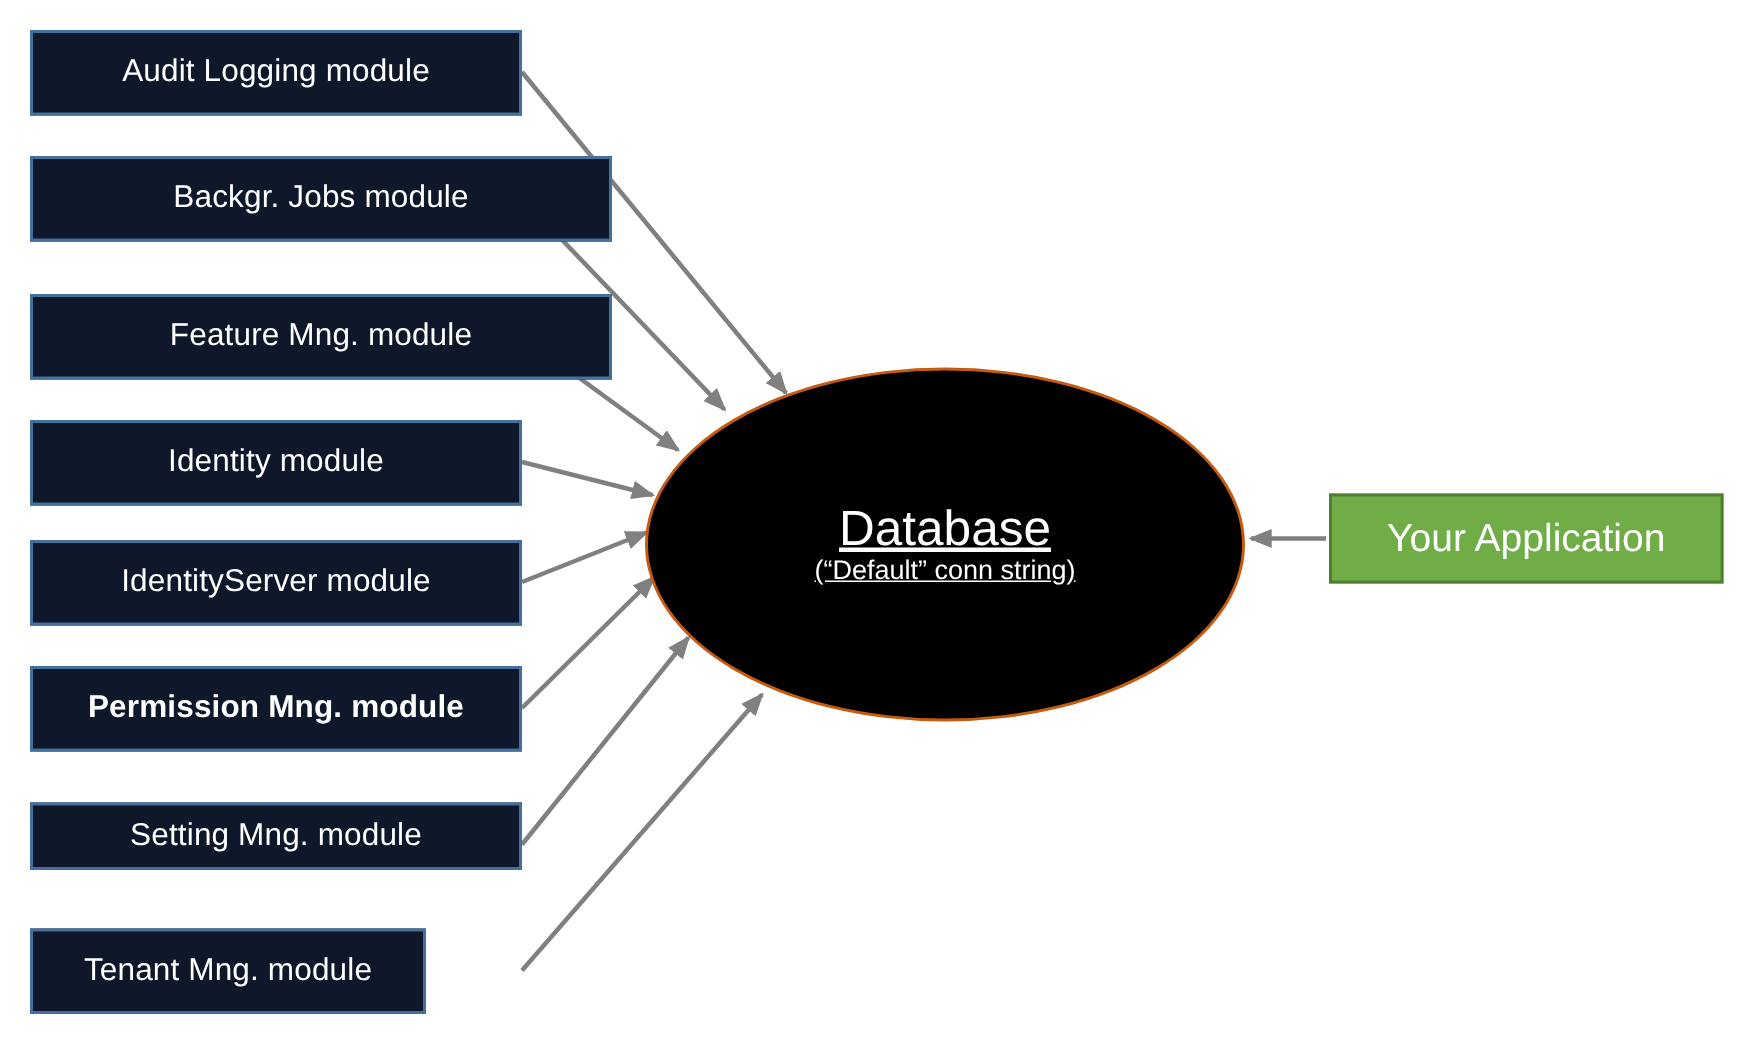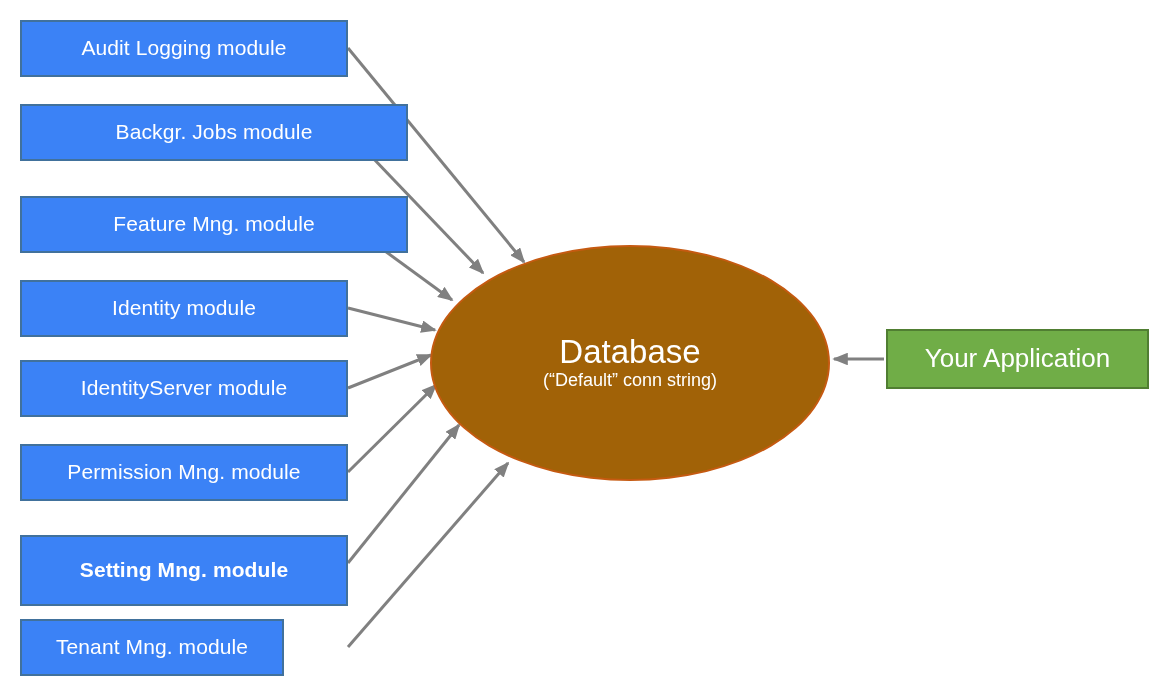--- a/index.html
+++ b/index.html
@@ -31,36 +31,37 @@
     position: absolute;
     box-sizing: border-box;
     display: flex;
     align-items: center;
     justify-content: center;
     text-align: center;
     color: #ffffff;
     line-height: 1.15;
   }
   .module-box {
-    background: #3b82f6;
+    background: #0f172a;
     border: 2px solid #41719C;
     font-size: 21px;
     letter-spacing: 0.1px;
   }
   .app-box {
     background: #70AD47;
     border: 2px solid #507E32;
     font-size: 26px;
   }
   .db-ellipse {
-    background: #a16207;
+    background: #000000;
     border: 2px solid #C55A11;
     border-radius: 50%;
     flex-direction: column;
     justify-content: center;
+    text-decoration: underline;
   }
   .db-title {
     font-size: 33px;
     line-height: 1.05;
     margin-bottom: 2px;
   }
   .db-subtitle {
     font-size: 18px;
     line-height: 1.1;
   }
@@ -98,24 +99,24 @@
       </div>
       <div class="node module-box" style="left: 20px; top: 196px; width: 388px; height: 57px;">
         <span>Feature Mng. module</span>
       </div>
       <div class="node module-box" style="left: 20px; top: 280px; width: 328px; height: 57px;">
         <span>Identity module</span>
       </div>
       <div class="node module-box" style="left: 20px; top: 360px; width: 328px; height: 57px;">
         <span>IdentityServer module</span>
       </div>
-      <div class="node module-box" style="left: 20px; top: 444px; width: 328px; height: 57px;">
+      <div class="node module-box" style="left: 20px; top: 444px; width: 328px; height: 57px; font-weight: bold;">
         <span>Permission Mng. module</span>
       </div>
-      <div class="node module-box" style="left: 20px; top: 535px; width: 328px; height: 71px; font-weight: bold;">
+      <div class="node module-box" style="left: 20px; top: 535px; width: 328px; height: 45px;">
         <span>Setting Mng. module</span>
       </div>
       <div class="node module-box" style="left: 20px; top: 619px; width: 264px; height: 57px;">
         <span>Tenant Mng. module</span>
       </div>
     </div>
 
   <div class="node db-ellipse" id="db-node" style="left: 430px; top: 245px; width: 400px; height: 236px;">
     <div class="db-title">Database</div>
     <div class="db-subtitle">(“Default” conn string)</div>

